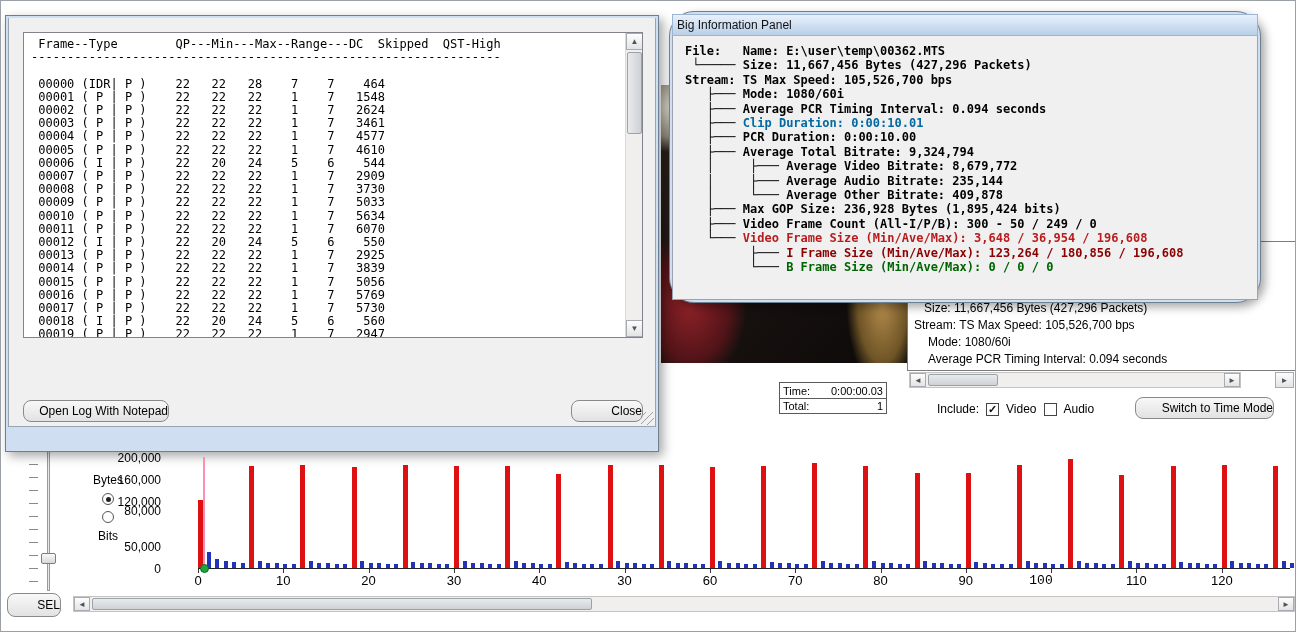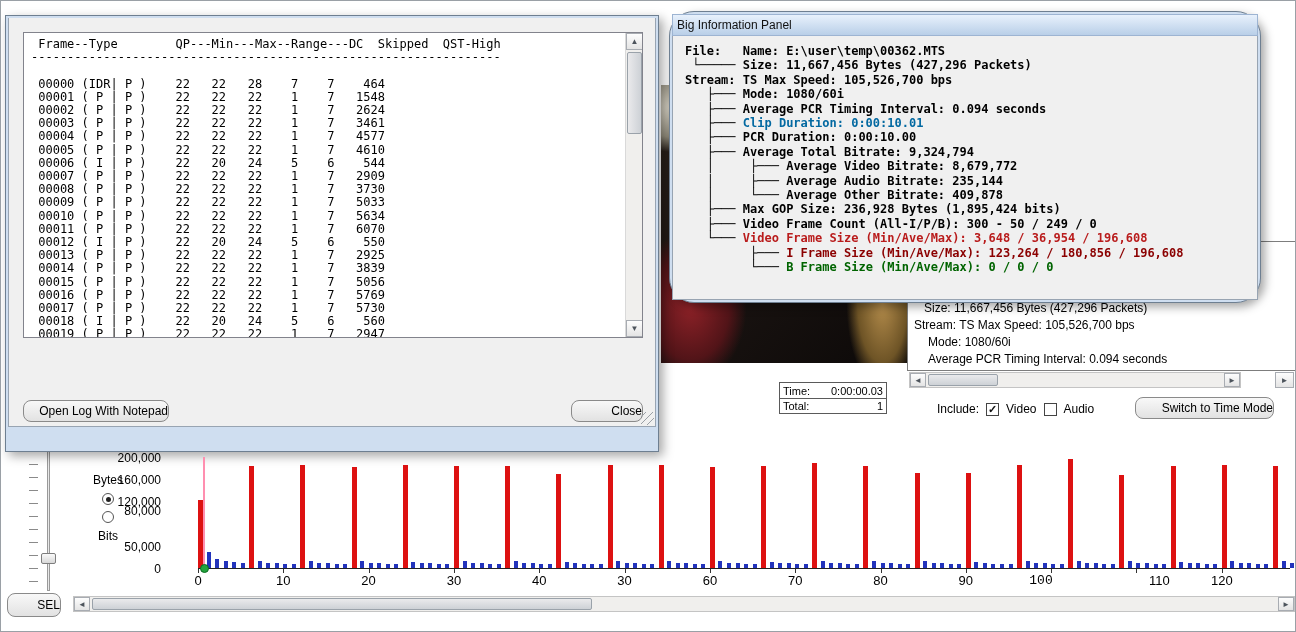--- a/index.html
+++ b/index.html
@@ -311,21 +311,21 @@
       <div class="xtick" style="left: 511.9px;">60</div>
       <div class="xtickmark" style="left: 597.2px;"></div>
       <div class="xtick" style="left: 597.2px;">70</div>
       <div class="xtickmark" style="left: 682.5px;"></div>
       <div class="xtick" style="left: 682.5px;">80</div>
       <div class="xtickmark" style="left: 767.8px;"></div>
       <div class="xtick" style="left: 767.8px;">90</div>
       <div class="xtickmark" style="left: 853.1px;"></div>
       <div class="xtick" style="left: 843px; font-family: Liberation Mono, monospace;">100</div>
       <div class="xtickmark" style="left: 938.4px;"></div>
-      <div class="xtick" style="left: 938.4px; margin-left: 23px;">110</div>
+      <div class="xtick" style="left: 938.4px;">110</div>
       <div class="xtickmark" style="left: 1023.8px;"></div>
       <div class="xtick" style="left: 1023.8px;">120</div>
     </div>
 
   <div id="left-slider">
     <div class="slider-ticks"></div>
     <div class="slider-track"></div>
     <div class="slider-thumb"></div>
   </div>
   <button id="sel-btn" class="btn">SEL</button>

